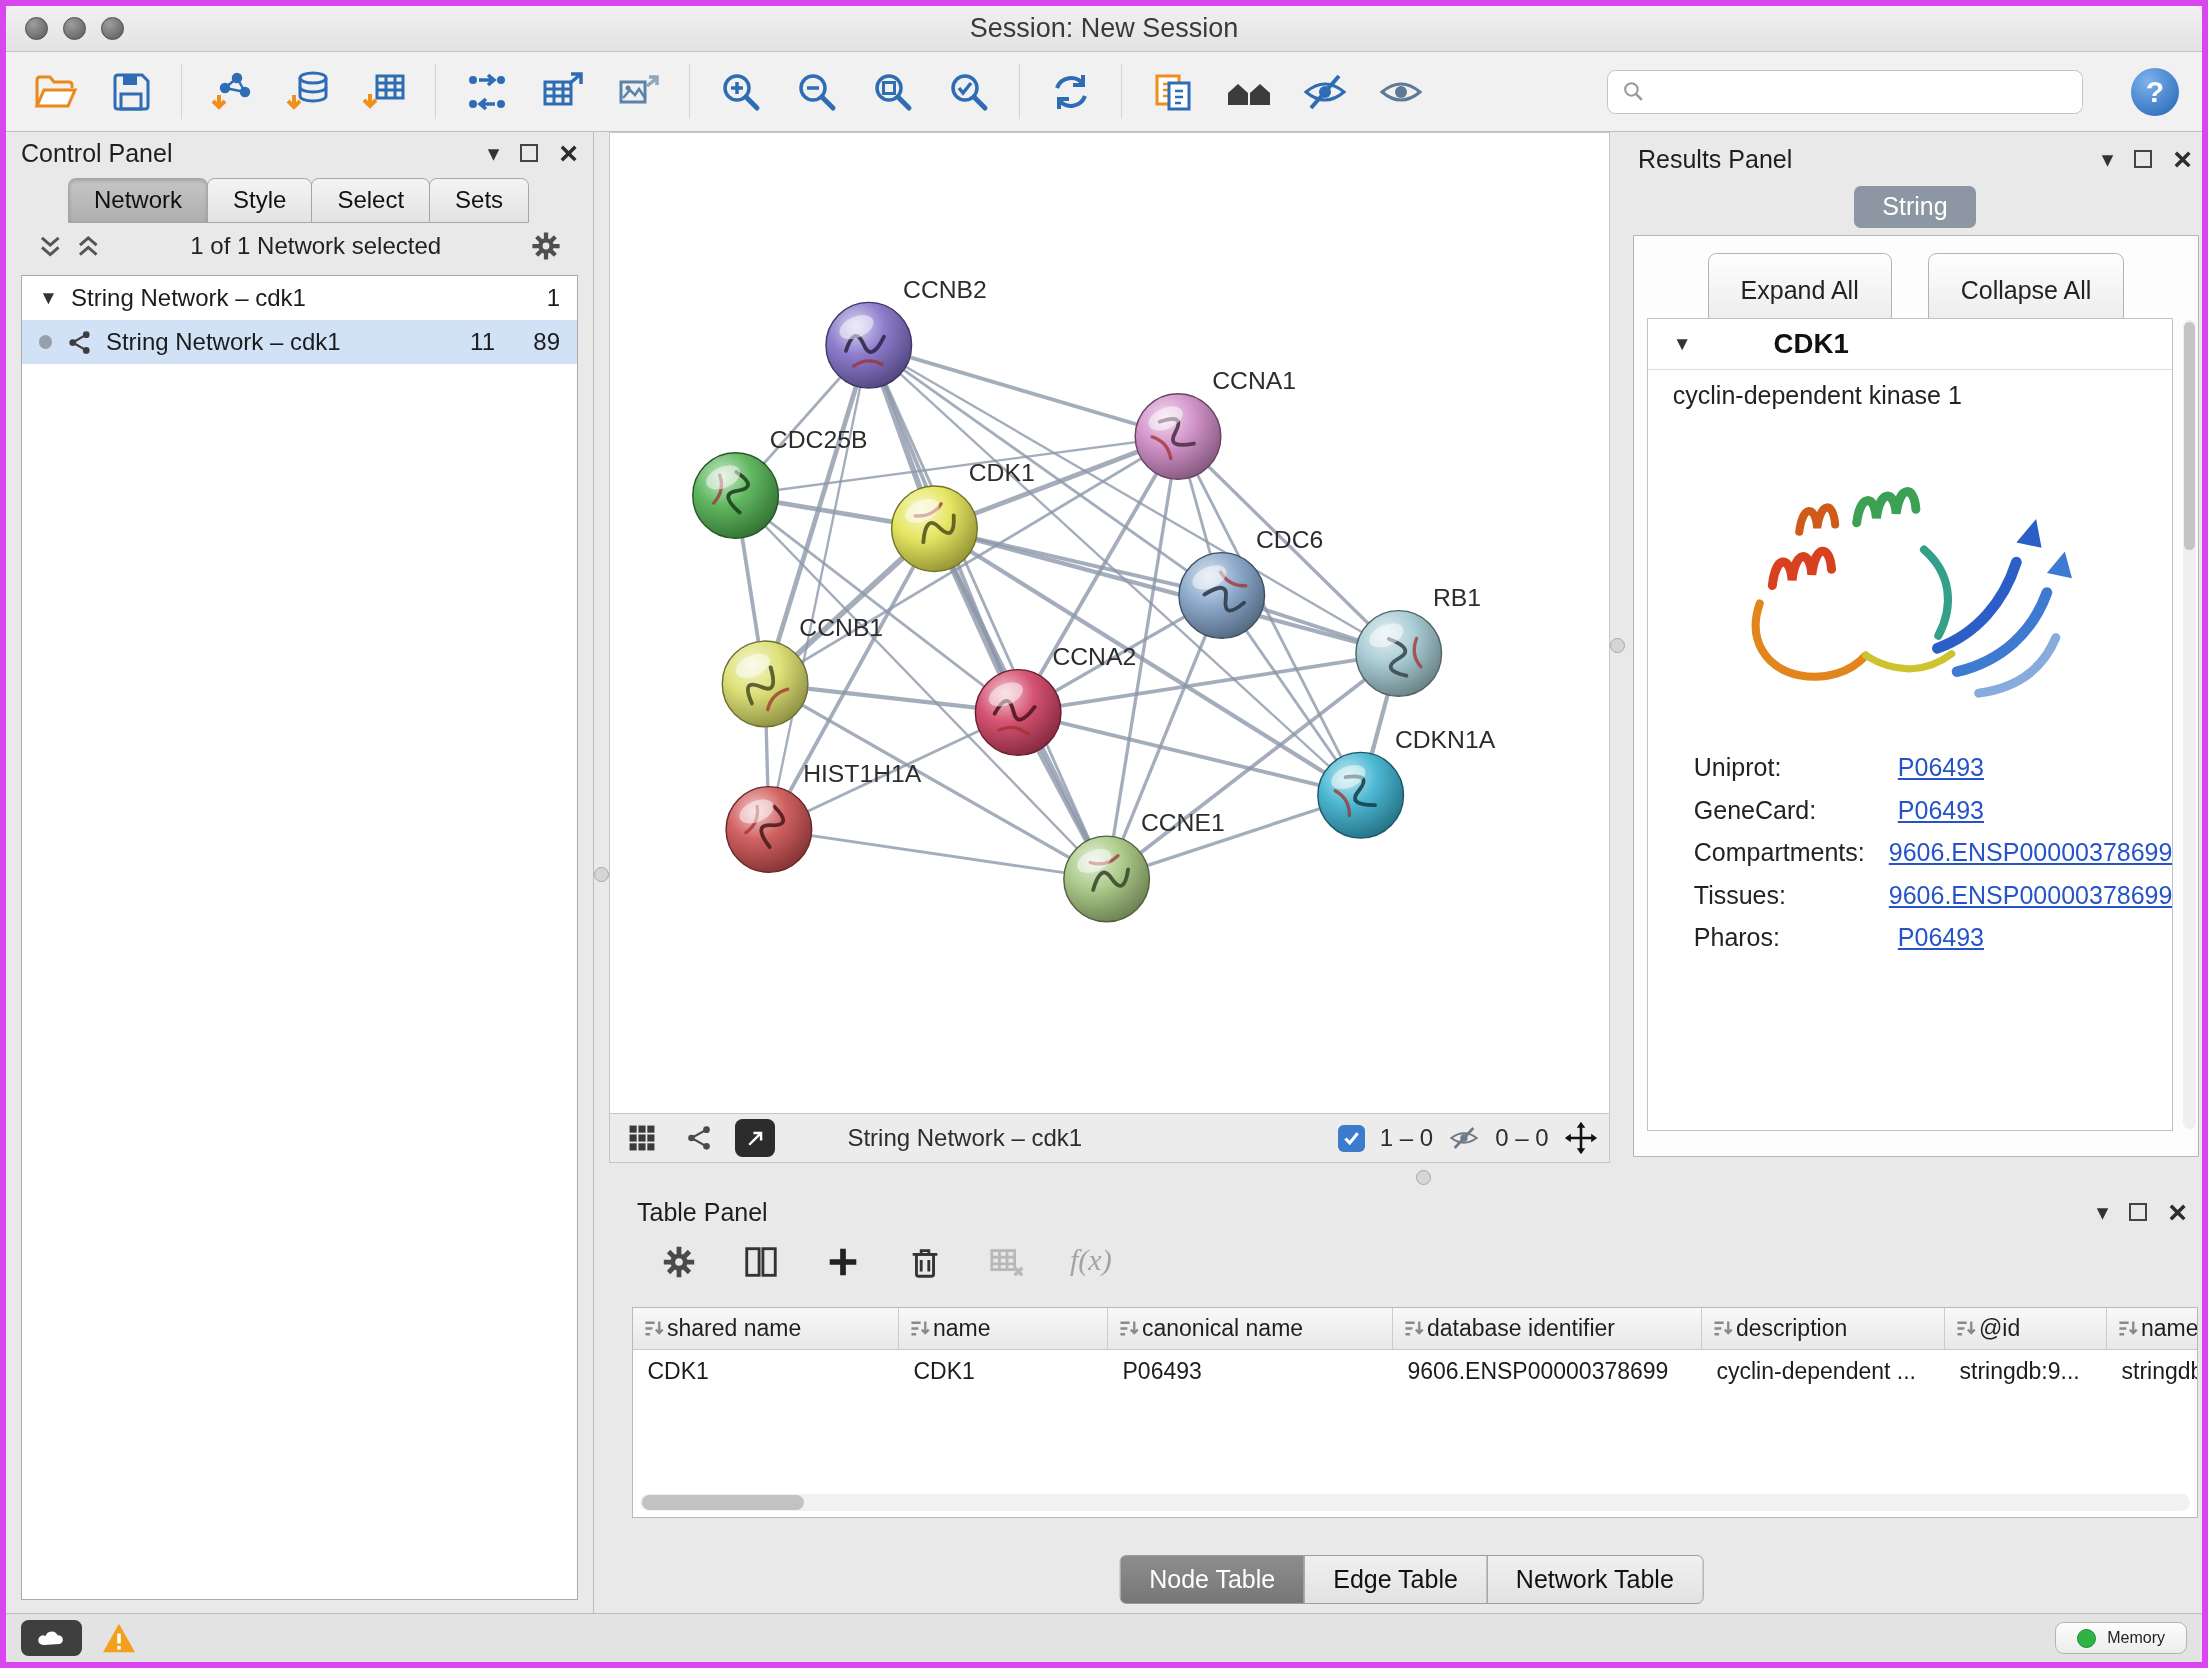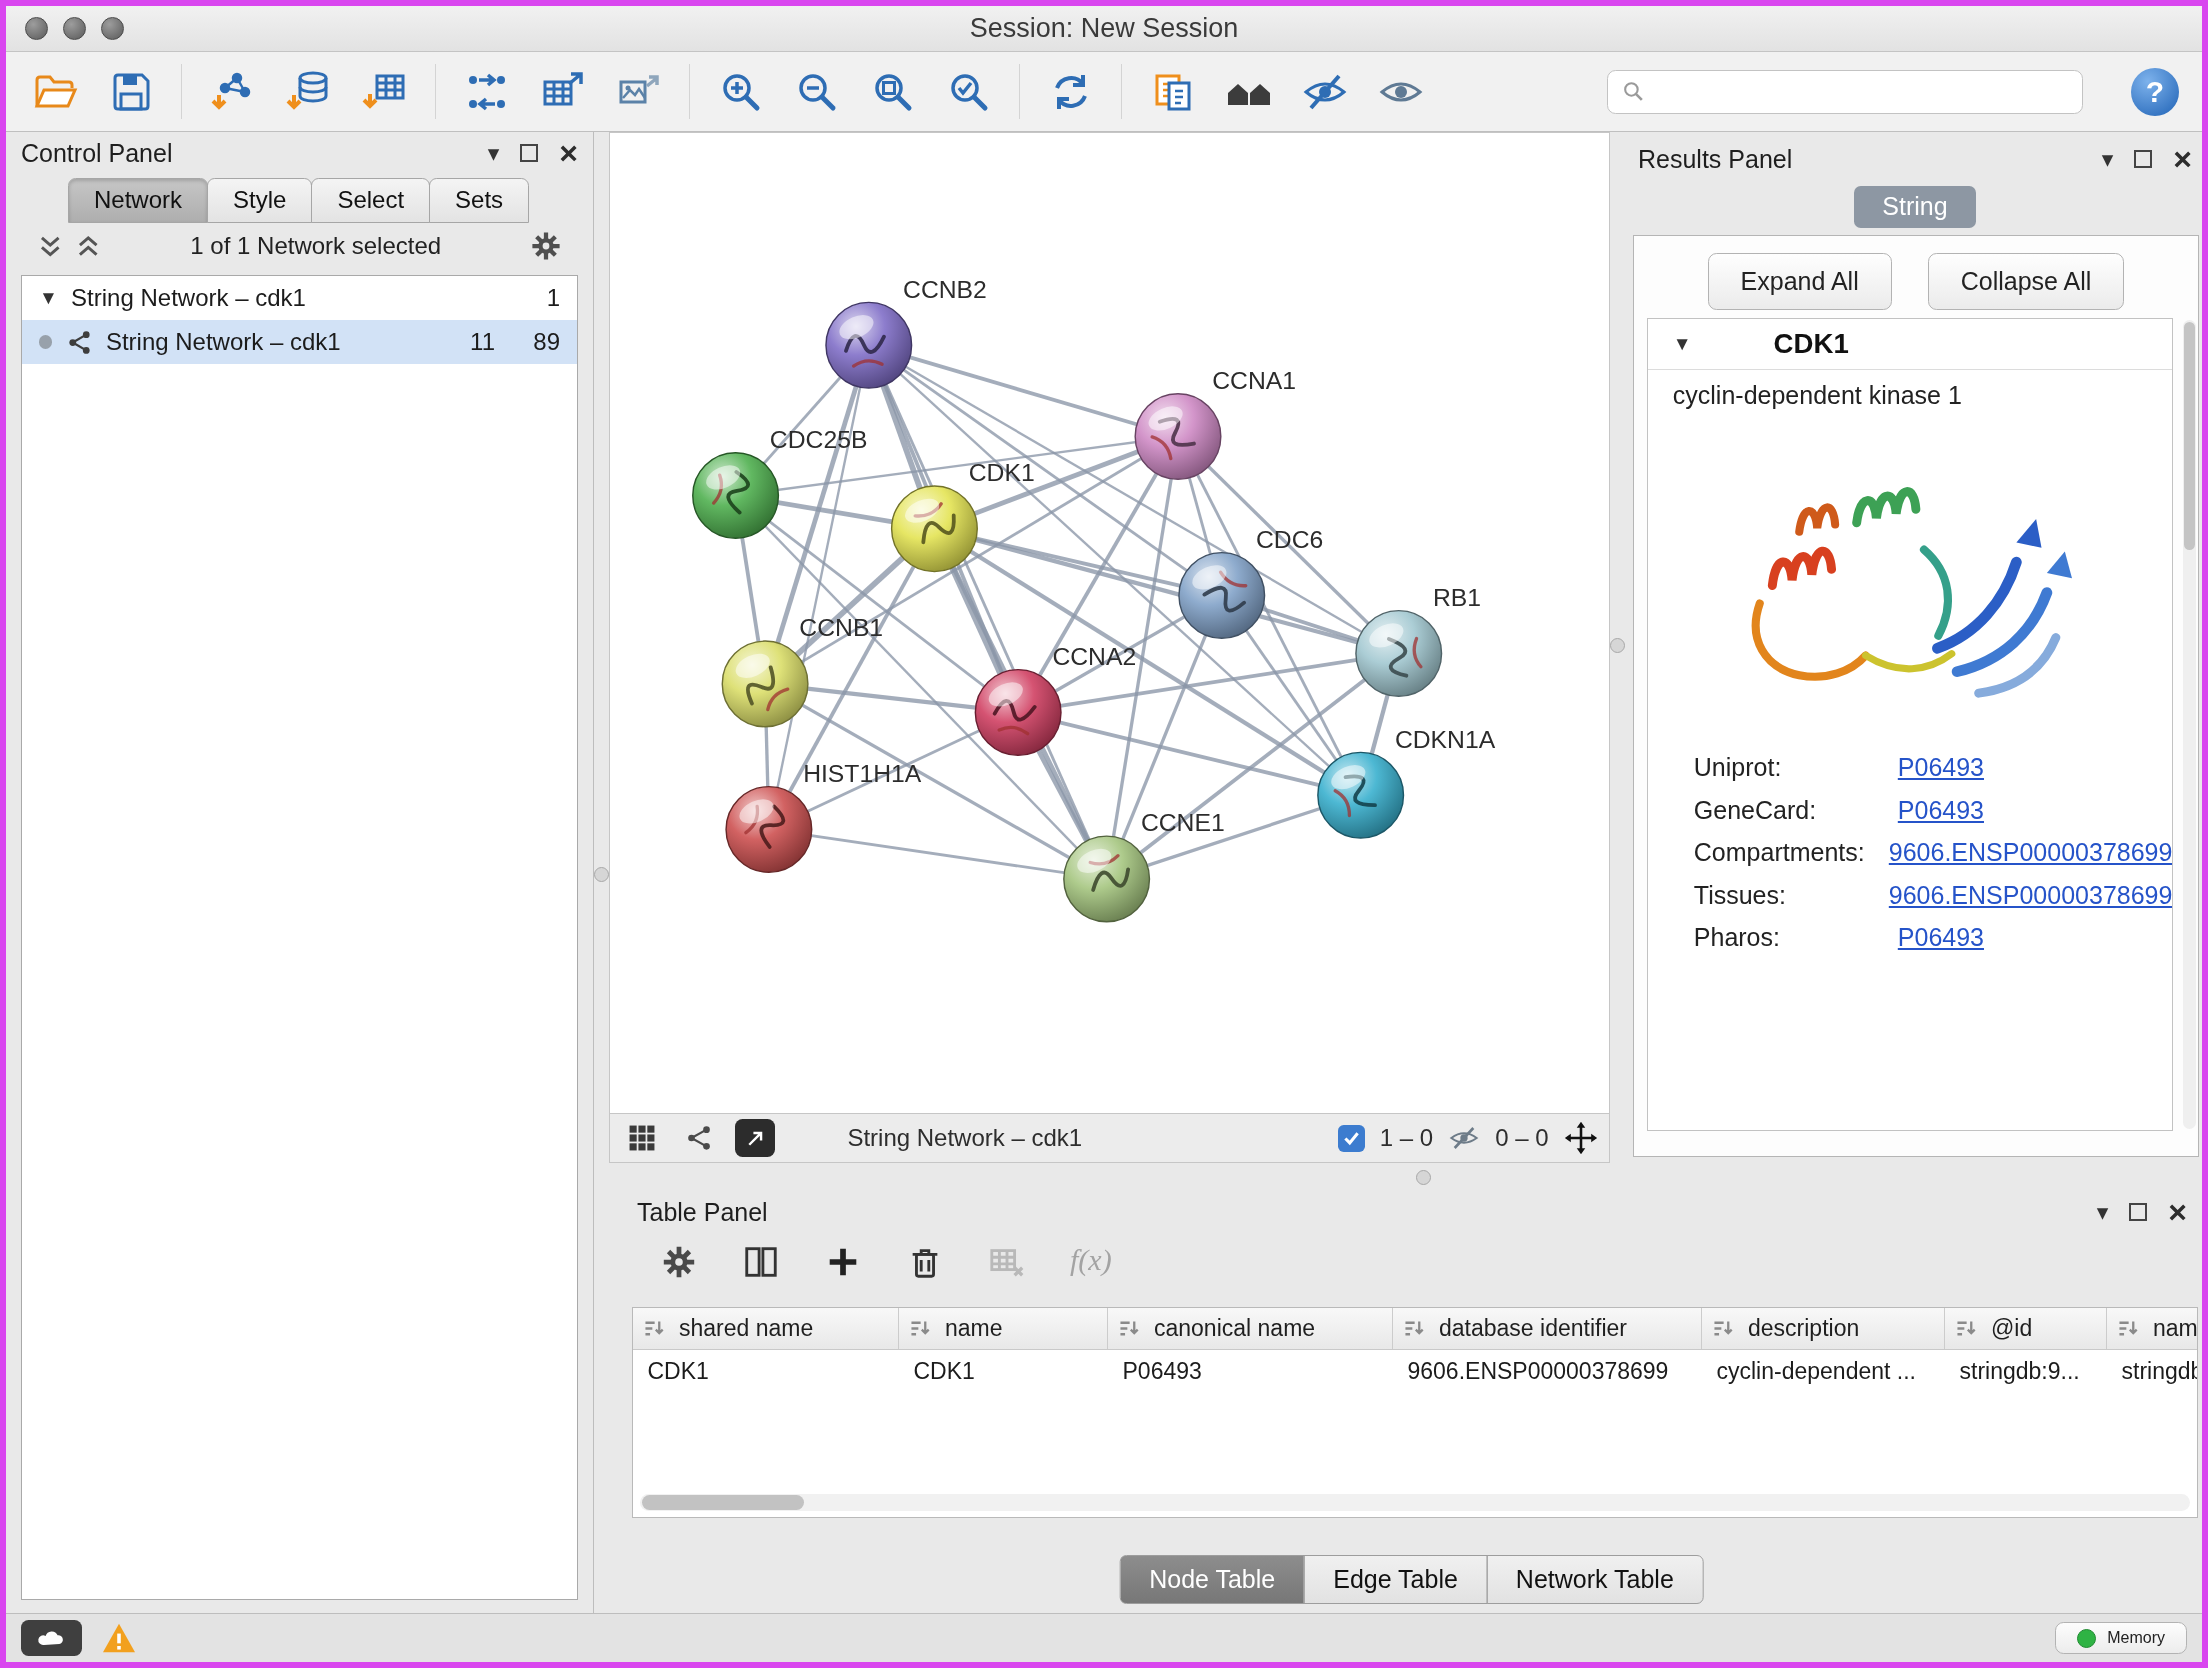--- a/index.html
+++ b/index.html
@@ -50,41 +50,41 @@
   .nf-btn{display:flex;align-items:center;justify-content:center;width:42px;height:38px}
   .nf-dark{width:40px;height:38px;border-radius:7.6px;background:#2c2c2c;display:flex;align-items:center;justify-content:center}
   .nf-title{flex:1;text-align:left;padding-left:57px}
   .chk{width:27px;height:27px;border-radius:5.7px;background:#3c7ccf;display:flex;align-items:center;justify-content:center}
 
   
   .results-panel{position:absolute;left:1617px;top:132px;width:584px;height:1025px}
   .string-badge{margin:5.7px auto 0;width:fit-content;padding:6.7px 28.5px;background:#8d97a3;color:#fff;border-radius:6.7px;font-size:25px}
   .results-box{position:absolute;left:9.5px;right:7.6px;top:97px;bottom:5.7px;background:#fdfdfd;border:1px solid #b5b5b5}
   .rb-buttons{display:flex;justify-content:center;gap:36px;padding:17px 0 13.3px}
-  .btn{padding:13px 32px;font-size:25px;color:#222;background:linear-gradient(#fefefe,#ebebeb);border:1px solid #b3b3b3;border-radius:8.6px}
+  .btn{padding:22px 32px;font-size:25px;color:#222;background:linear-gradient(#fefefe,#ebebeb);border:1px solid #b3b3b3;border-radius:8.6px}
   .gene-card{position:absolute;left:13.3px;right:25px;top:82px;bottom:25px;background:#fff;border:1px solid #c2c2c2;overflow:hidden}
   .gc-head{display:flex;align-items:center;height:51px;padding:0 25px;border-bottom:1px solid #dcdcdc}
   .gc-name{font-size:27.6px;font-weight:bold;color:#111;margin-left:82px}
   .gc-desc{padding:11.4px 25px 0;font-size:25px;color:#222}
   .protein{display:block;margin:13.3px auto 0}
   .xl-head{padding:15px 25px 5.7px;font-family:"Liberation Serif",serif;font-weight:bold;font-size:27.6px;color:#111}
   .xl-row{display:flex;padding:6.7px 0 6.7px 46px;font-size:25px;color:#222}
   .xl-row .lbl{width:204px}
   .link{color:#2553c9;text-decoration:underline}
   .vscroll{position:absolute;right:2.9px;top:84px;bottom:27px;width:12.4px;background:#efefef;border-radius:6.7px}
   .vscroll .thumb{position:absolute;left:1px;right:1px;top:1.9px;height:228px;background:#c4c4c4;border-radius:6.7px}
 
   
   .table-panel{position:absolute;left:616px;top:1185px;right:0;bottom:49px;background:#e9e9e9}
   .tp-toolbar{display:flex;align-items:flex-start;gap:44px;padding:9.5px 0 0 38px;height:63px}
   .tp-toolbar svg{width:38px;height:38px}
   .fx{font-family:"Liberation Serif",serif;font-style:italic;font-size:30px;color:#a3a3a3}
   .tp-table{position:absolute;left:9.5px;right:3.8px;top:116px;bottom:95px;background:#fff;border:1px solid #b9b9b9;overflow:hidden}
   .th-row{display:flex;height:42px;background:linear-gradient(#f8f8f8,#e8e8e8);border-bottom:1px solid #c9c9c9}
-  .th{display:flex;align-items:center;gap:14px;padding:0 9.5px;border-right:1px solid #cccccc;font-size:23px;color:#1f1f1f;flex:0 0 auto;overflow:hidden;white-space:nowrap}
+  .th{display:flex;align-items:center;gap:2px;padding:0 9.5px;border-right:1px solid #cccccc;font-size:23px;color:#1f1f1f;flex:0 0 auto;overflow:hidden;white-space:nowrap}
   .td-row{display:flex;height:42px;align-items:center}
   .td{padding:0 15px;font-size:23px;color:#1c1c1c;flex:0 0 auto;overflow:hidden;white-space:nowrap}
   .hscroll{position:absolute;left:7.6px;bottom:5.7px;right:7.6px;height:17px;background:#f1f1f1;border-radius:8.6px}
   .hscroll .thumb{position:absolute;left:1.9px;top:1px;height:15px;width:162px;background:#c2c2c2;border-radius:7.6px}
   .tp-tabs{position:absolute;bottom:9.5px;left:50%;transform:translateX(-50%);display:flex}
   .tp-tab{padding:8.6px 28.5px;font-size:25px;border:1px solid #9d9d9d;background:linear-gradient(#f0f0f0,#e2e2e2);color:#111;margin-left:-1px}
   .tp-tab.sel{background:linear-gradient(#8d8d8d,#777);color:#fff}
   .tp-tab:first-child{border-radius:6.7px 0 0 6.7px}
   .tp-tab:last-child{border-radius:0 6.7px 6.7px 0}
 

